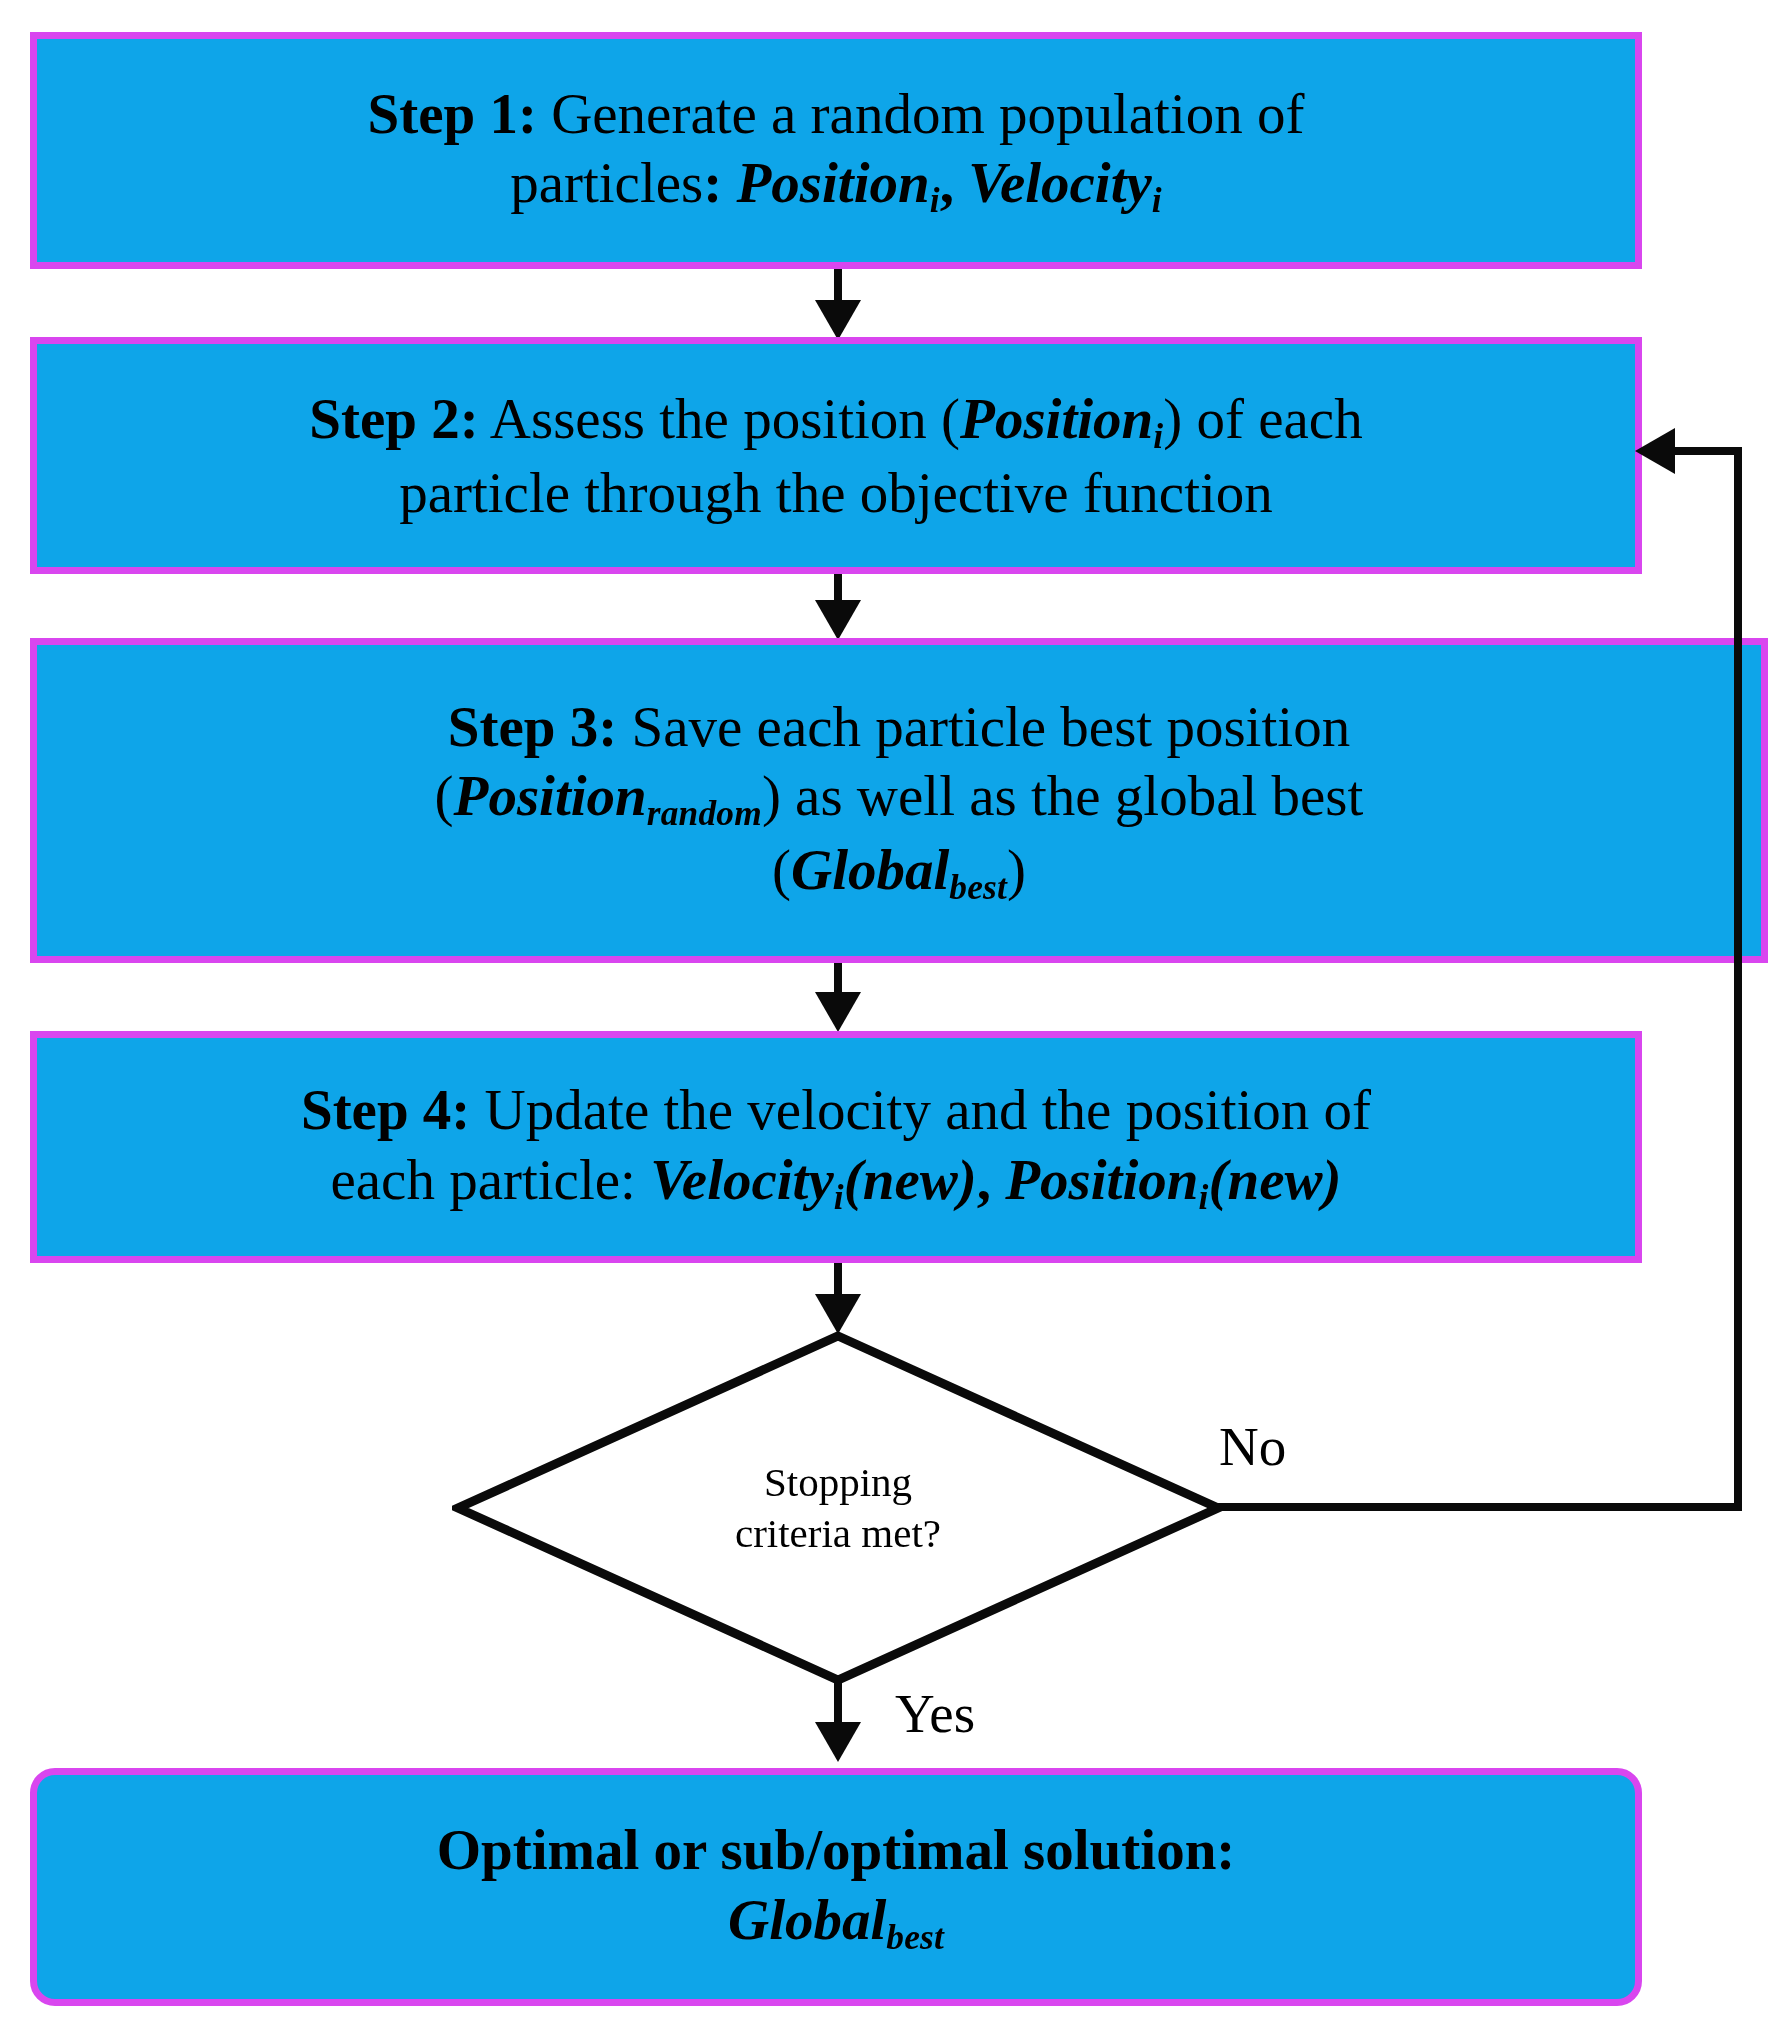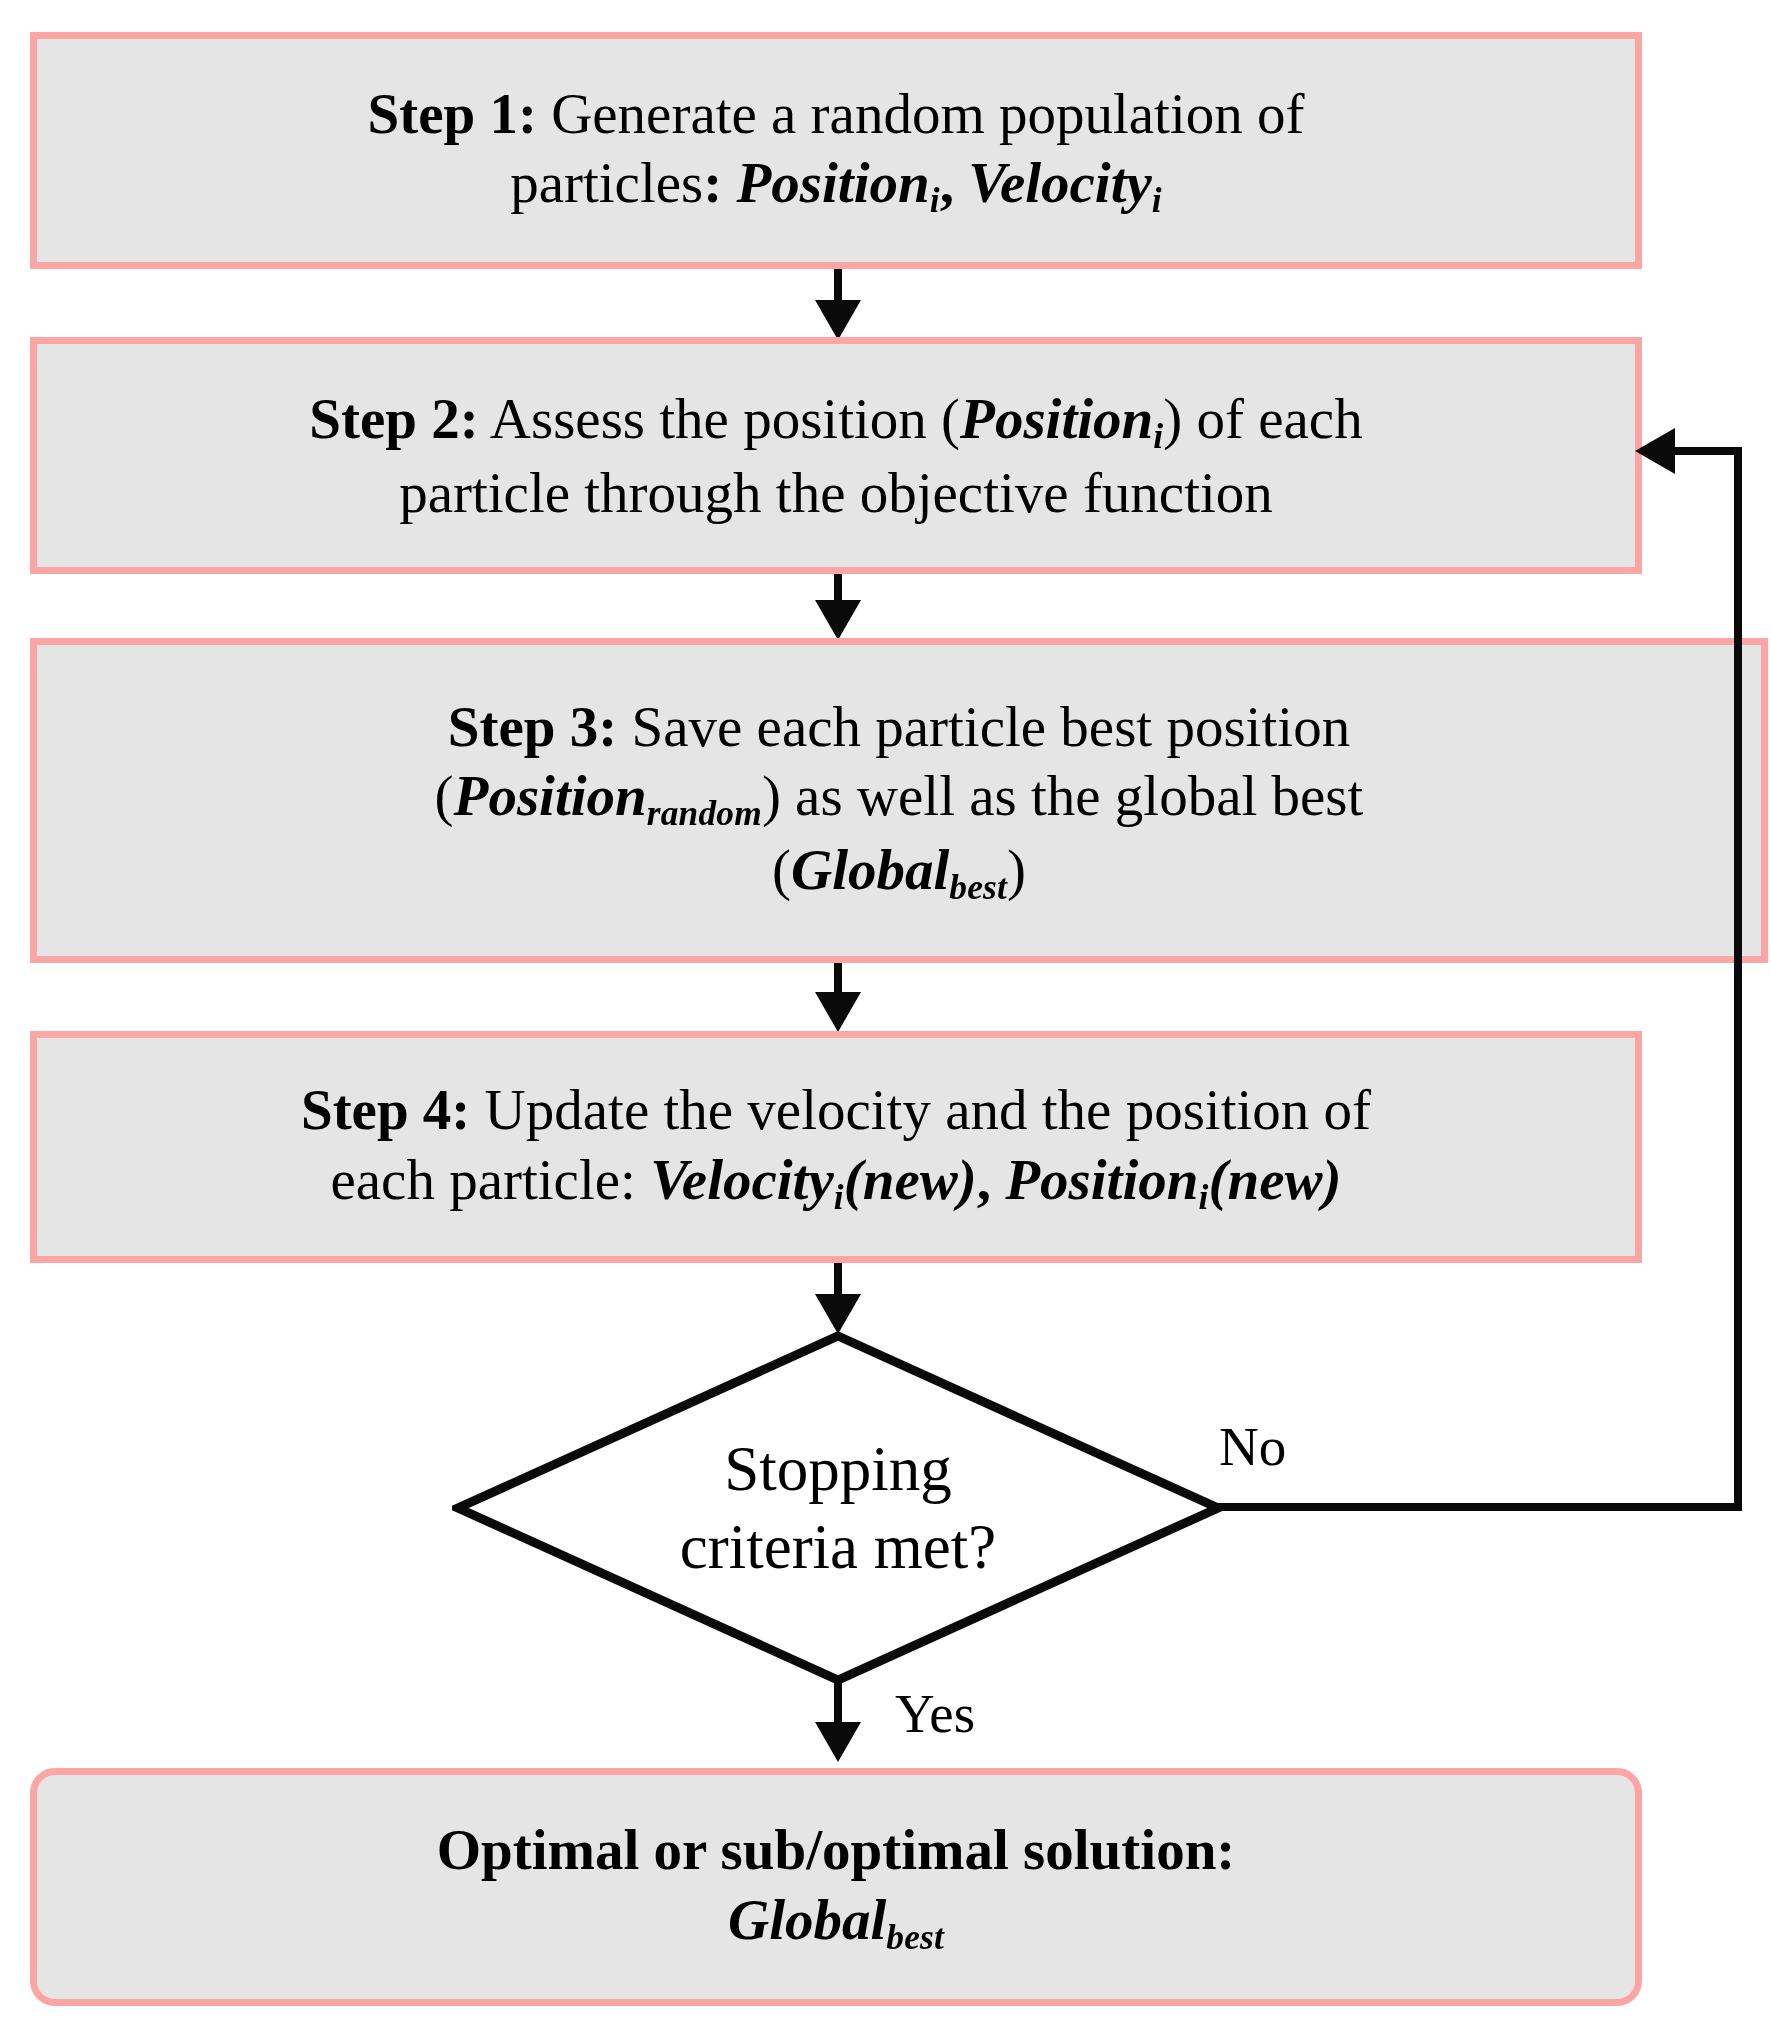--- a/index.html
+++ b/index.html
@@ -17,22 +17,22 @@
     width: 1771px;
     height: 2033px;
     background: #ffffff;
     overflow: hidden;
   }
 
   
   .node-box {
     position: absolute;
     box-sizing: border-box;
-    border: 7px solid #fca5a5;
-    background: #e5e5e5;
+    border: 7px solid #d946ef;
+    background: #0ea5e9;
     display: flex;
     flex-direction: column;
     align-items: center;
     justify-content: center;
     text-align: center;
     line-height: 1.22;
     font-size: 57px;
     padding: 4px 26px;
   }
   .node-box .ln {
@@ -75,21 +75,21 @@
     position: absolute;
     left: 0;
     top: 0;
     width: 772px;
     height: 356px;
     display: flex;
     flex-direction: column;
     align-items: center;
     justify-content: center;
     text-align: center;
-    font-size: 63px;
+    font-size: 41px;
     line-height: 1.24;
   }
 
   
   .conn-line {
     position: absolute;
     background: #0a0a0a;
   }
   .v-line { width: 8px; }
   .h-line { height: 8px; }

